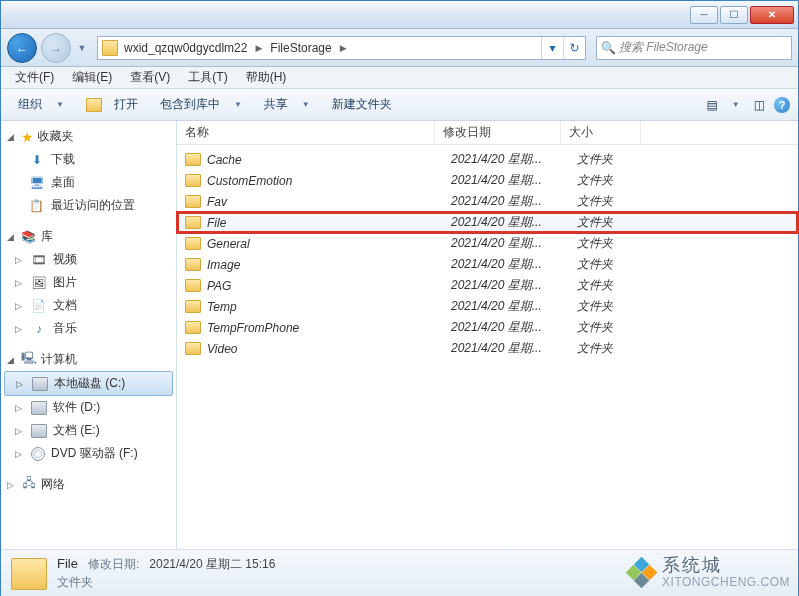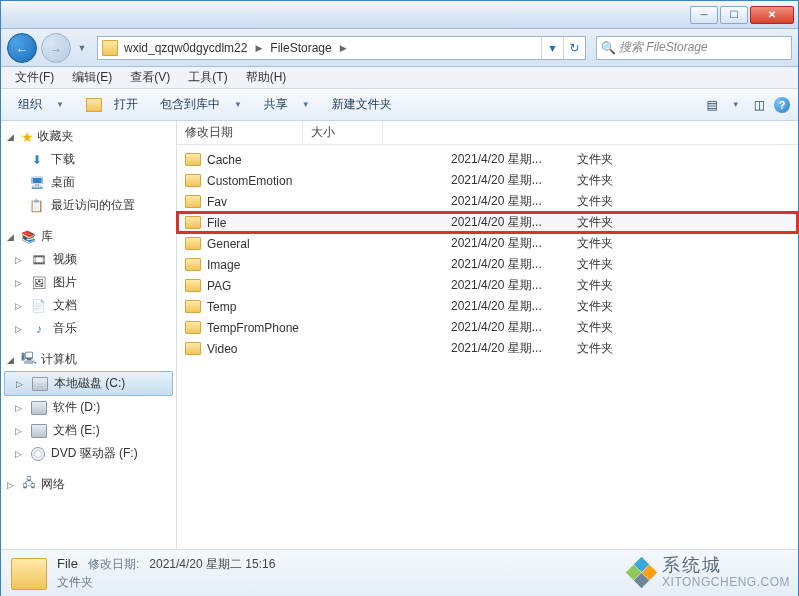--- a/index.html
+++ b/index.html
@@ -57,21 +57,21 @@
 
 
 .filelist { flex: 1; background: #fff; position: relative; }
 .col-headers { display: flex; height: 24px; border-bottom: 1px solid #e0e6ed; align-items: center; color: #444; }
 .col-headers > div { padding-left: 8px; border-right: 1px solid #e8edf2; height: 100%; display: flex; align-items: center; }
 .col-name { width: 258px; }
 .col-date { width: 126px; }
 .col-type { width: 100px; }
 .col-size { width: 80px; }
 .file-rows { padding-top: 4px; }
-.file-row { display: flex; height: 21px; align-items: center; padding-left: 8px; color: #333; }
+.file-row { display: flex; height: 21px; align-items: center; padding-left: 8px; color: #333; font-style: italic; }
 .file-row.highlighted { outline: 3px solid #d9342a; outline-offset: -2px; background: #f4f8fc; position: relative; z-index: 2; }
 .file-row .icon-folder { width: 16px; height: 13px; margin-right: 6px; }
 .file-row .cell-name { width: 244px; }
 .file-row .cell-date { width: 126px; }
 .file-row .cell-type { width: 100px; }
 
 
 .details { height: 48px; border-top: 1px solid #d6e0ea; background: linear-gradient(to bottom, #f4f8fc, #e4edf6); display: flex; align-items: center; padding: 4px 10px; gap: 10px; }
 .details .big-folder { width: 36px; height: 32px; background: linear-gradient(to bottom, #ffe9a8, #f0c45a); border: 1px solid #d4a83a; border-radius: 2px; }
 .details .info { display: flex; flex-direction: column; gap: 1px; }
@@ -256,20 +256,21 @@
         <div class="tree-header">
           <span class="exp">▷</span>
           <span class="icon-sm icon-network">🖧</span>
           <span>网络</span>
         </div>
       </div>
     </div>
 
     <div class="filelist">
       <div class="col-headers">
+        <div class="col-name">名称</div>
         <div class="col-date">修改日期</div>
         <div class="col-size">大小</div>
       </div>
       <div class="file-rows" id="file-rows">
           <div class="file-row">
             <div class="icon-folder"></div>
             <div class="cell-name">Cache</div>
             <div class="cell-date">2021/4/20 星期...</div>
             <div class="cell-type">文件夹</div>
           </div>

